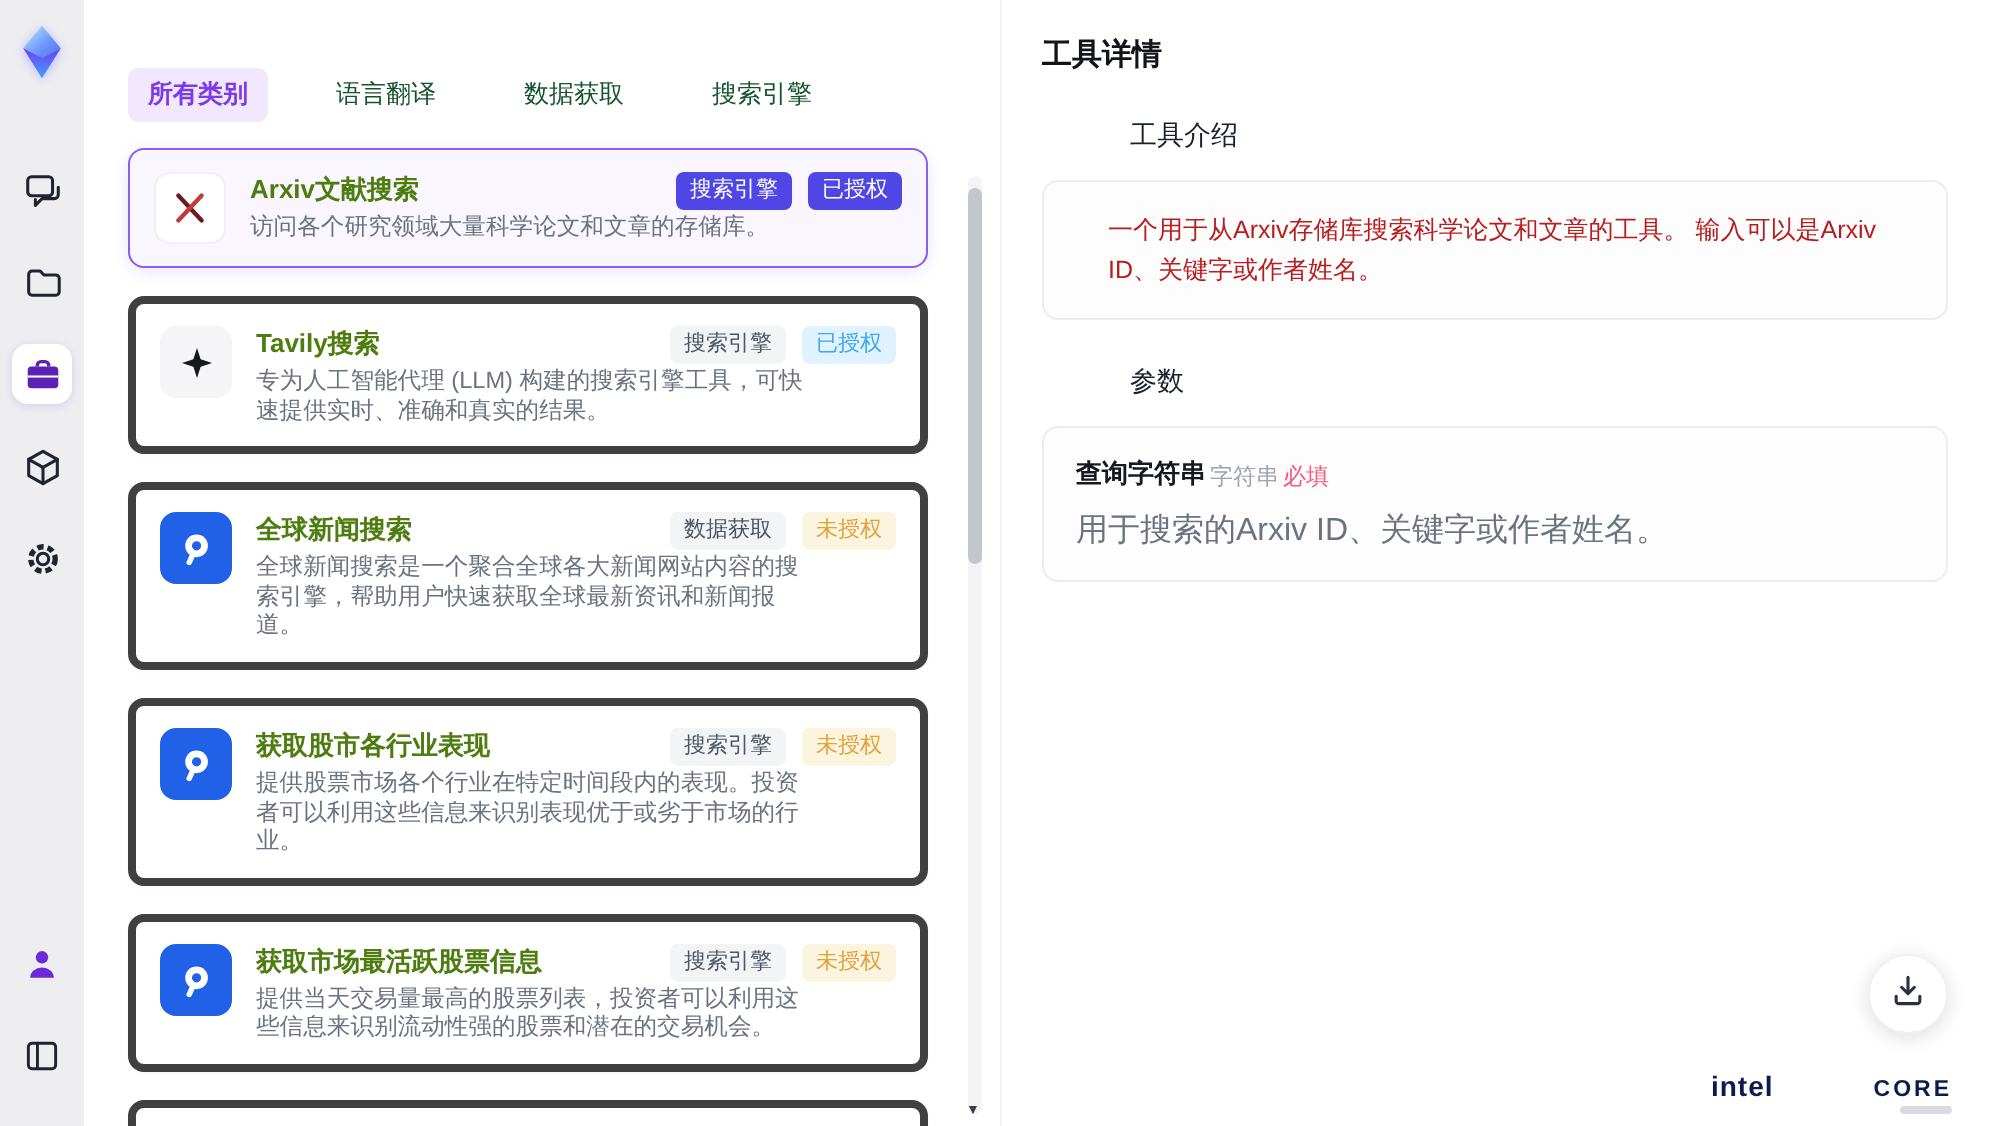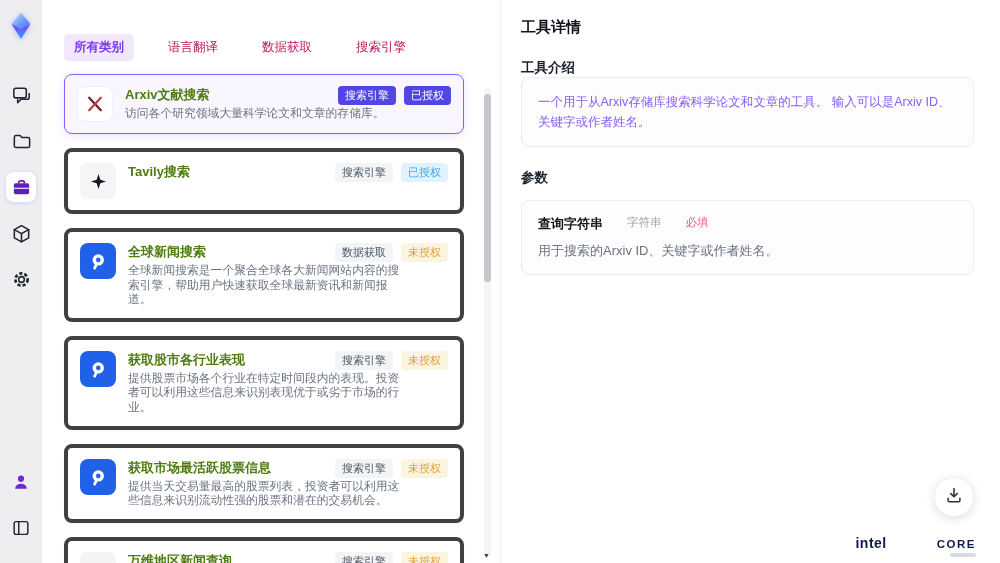--- a/index.html
+++ b/index.html
@@ -11,21 +11,21 @@
   .rail .logo { width:32px; height:32px; margin-bottom:30px; filter:drop-shadow(0 1px 3px rgba(110,120,255,.45)); }
   .sb-item { width:30px; height:30px; border-radius:8px; display:flex; align-items:center; justify-content:center; margin:8px 0; cursor:pointer; }
   .sb-item svg { display:block; }
   .sb-item.active { background:#ffffff; box-shadow:0 1px 4px rgba(90,60,200,.18); }
   .rail .spacer { flex:1; }
 
   
   .list-panel { width:458px; flex-shrink:0; position:relative; padding:18px 36px 0 22px; background:#fff; }
   .panel-title { font-size:15px; font-weight:bold; color:#12141a; }
   .tabs { display:flex; gap:24px; margin-top:16px; }
-  .tab { font-size:12.5px; color:#be185d; padding:5px 10px; border-radius:5px; cursor:pointer; white-space:nowrap; }
+  .tab { font-size:12.5px; color:#14532d; padding:5px 10px; border-radius:5px; cursor:pointer; white-space:nowrap; }
   .tab.active { color:#7c3aed; background:#f1e8fd; font-weight:bold; }
 
   .cards { margin-top:13px; display:flex; flex-direction:column; gap:14px; }
   .card { position:relative; border:4px solid #404040; border-radius:8px; background:#fff; padding:11px 12px; display:flex; cursor:pointer; box-shadow:0 1px 2px rgba(20,20,40,.03); }
   .card.selected { border:1.5px solid #8b5cf6; background:#faf6ff; box-shadow:0 2px 8px rgba(120,80,240,.15); }
   .tool-icon { width:36px; height:36px; border-radius:8px; flex-shrink:0; display:flex; align-items:center; justify-content:center; margin-right:12px; }
   .ic-arxiv { background:#ffffff; border:1px solid #f0eef6; }
   .ic-tavily { background:#f5f5f7; }
   .ic-quark { background:#2161e8; }
   .ic-news { background:#f3f4f6; }
@@ -39,28 +39,28 @@
   .v-yellow { background:#fbf4de; color:#e2a23b; }
 
   
   .scrollbar { position:absolute; top:88px; bottom:6px; right:9px; width:7px; background:#f4f4f6; border-radius:4px; }
   .scroll-thumb { position:absolute; top:6px; left:0; width:7px; height:188px; background:#c3c6cb; border-radius:4px; }
   .scroll-arrow { position:absolute; bottom:-2px; left:-1px; font-size:7px; color:#3a3f4a; }
 
   
   .detail-panel { flex:1; border-left:1px solid #f1f1f4; padding:18px 26px 0 20px; position:relative; }
   .detail-title { font-size:15px; font-weight:bold; color:#12141a; }
-  .section-h { font-size:13.5px; font-weight:bold; color:#1a202c; margin-top:22px; }
-  .info-box { border:1px solid #ececf1; border-radius:8px; background:#fdfdfe; padding:14px 16px; font-size:12.5px; color:#8b5cf6; line-height:1.6; }
+  .section-h { font-size:13.5px; font-weight:normal; color:#1a202c; margin-top:22px;margin-left:44px; }
+  .info-box { margin-top:13px; border:1px solid #ececf1; border-radius:8px; background:#fdfdfe; padding:14px 32px; font-size:12.5px; color:#b91c1c; line-height:1.6; }
   .param-box { margin-top:13px; border:1px solid #ececf1; border-radius:8px; background:#fdfdfe; padding:14px 16px; }
-  .param-head { display:flex; align-items:flex-start; gap:24px; }
+  .param-head { display:flex; align-items:flex-end; gap:2px; }
   .param-name { font-size:13px; font-weight:bold; color:#15181f; }
   .param-type { font-size:11.5px; color:#9ca3af; }
   .param-required { font-size:11.5px; color:#f25a7b; }
-  .param-desc { font-size:13px; color:#6b7280; margin-top:9px; }
+  .param-desc { font-size:16px; color:#6b7280; margin-top:9px; }
 
   
   .fab { position:absolute; right:26px; bottom:46px; width:40px; height:40px; border-radius:50%; background:#fff; border:1px solid #f0f0f3; box-shadow:0 2px 10px rgba(30,30,60,.14); display:flex; align-items:center; justify-content:center; cursor:pointer; }
   .brand { position:absolute; right:24px; bottom:12px; display:flex; align-items:baseline; gap:4px; color:#0d1b4c; }
   .brand .b1 { font-size:14px; font-weight:bold; letter-spacing:.5px;margin-top:23px; }
   .brand .b2 { font-size:11.5px; letter-spacing:1.5px; font-weight:bold;margin-left:46px; }
   .brand .b2u { position:absolute; right:0; bottom:-6px; width:26px; height:4px; background:#d9dbe2; border-radius:2px; }
 </style>
 </head>
 <body>
@@ -172,20 +172,21 @@
         </div>
       </div>
       <div class="card">
         <span class="tool-icon ic-tavily">
           <svg viewBox="0 0 24 24" width="19" height="19">
             <path d="M12 2.5 L14.3 9.7 L21.5 12 L14.3 14.3 L12 21.5 L9.7 14.3 L2.5 12 L9.7 9.7 Z" fill="#17181c"></path>
           </svg>
         </span>
         <div>
           <div class="tool-name">Tavily搜索</div>
+          <div class="tool-desc">专为人工智能代理 (LLM) 构建的搜索引擎工具，可快速提供实时、准确和真实的结果。</div>
         </div>
         <div class="badges">
           <span class="badge v-gray">搜索引擎</span>
           <span class="badge v-blue">已授权</span>
         </div>
       </div>
       <div class="card">
         <span class="tool-icon ic-quark">
           <svg viewBox="0 0 24 24" width="22" height="22">
             <circle cx="12.3" cy="10.8" r="6.2" fill="#ffffff"></circle>

